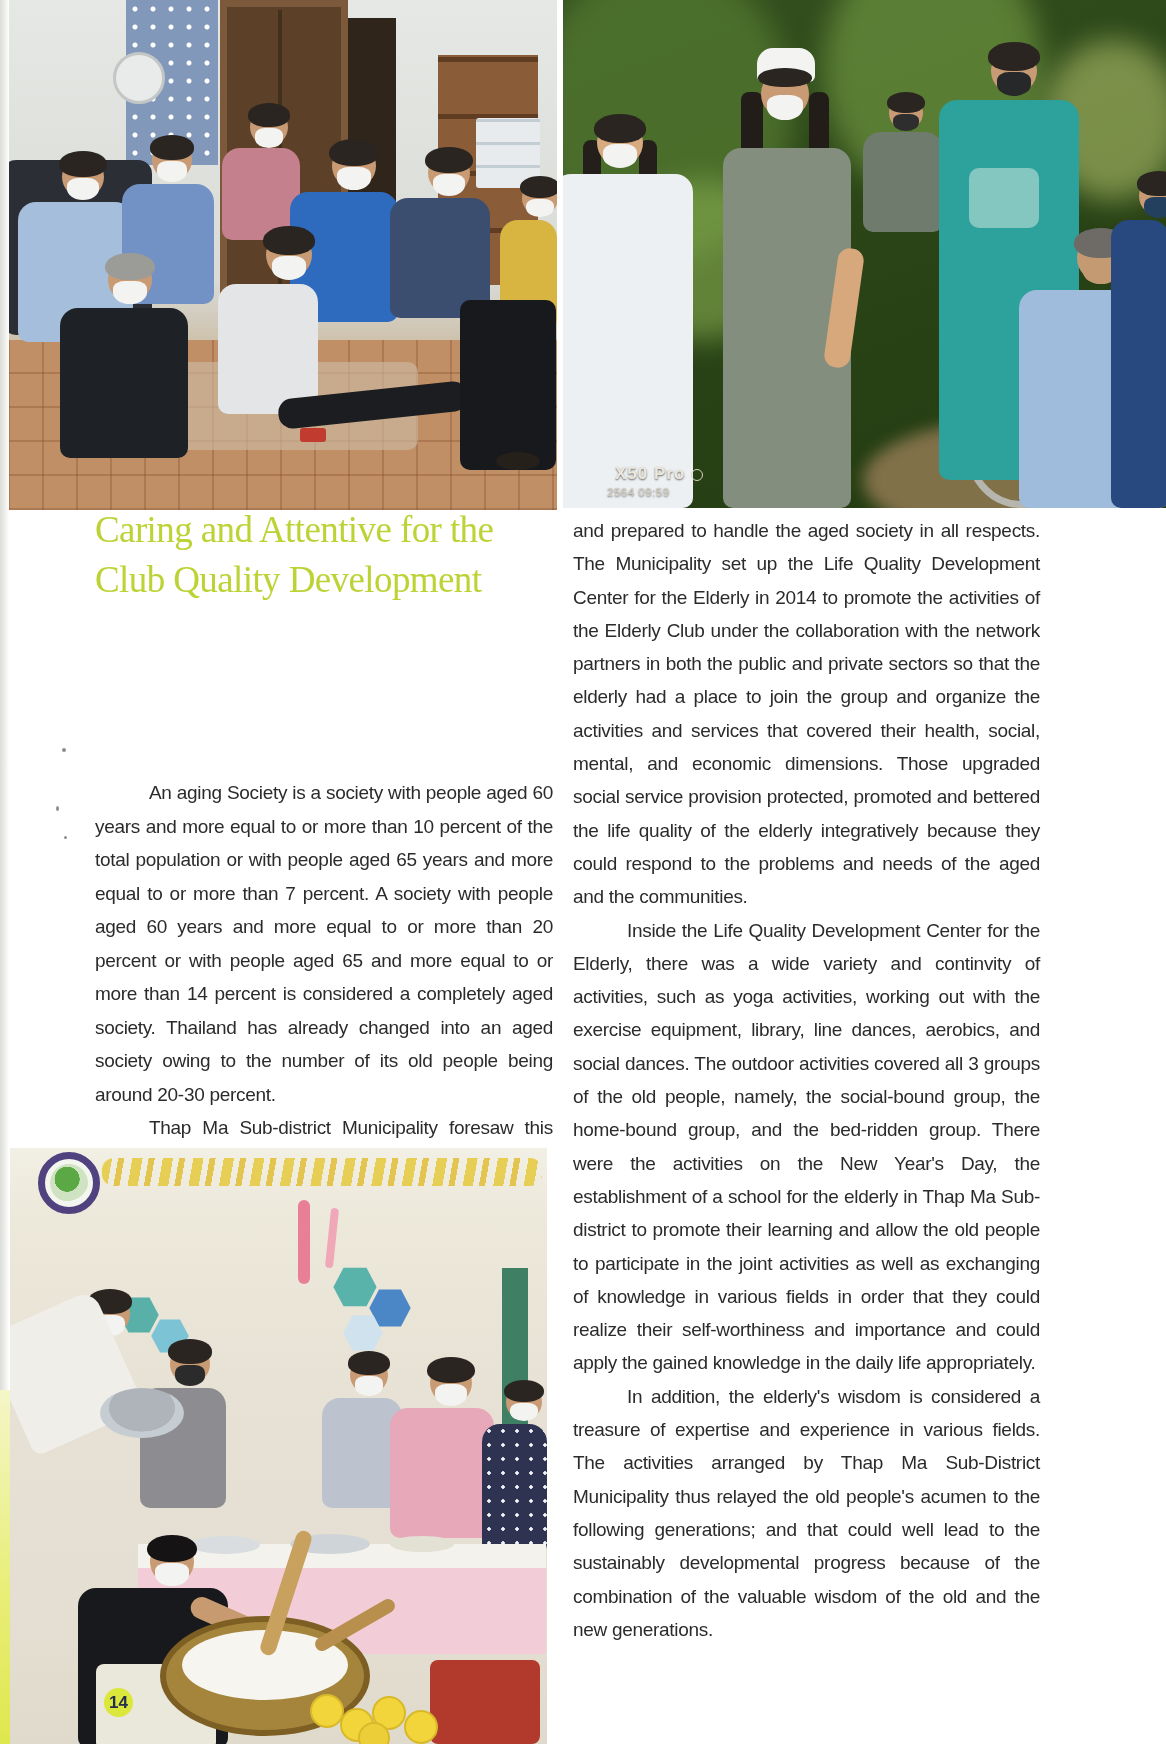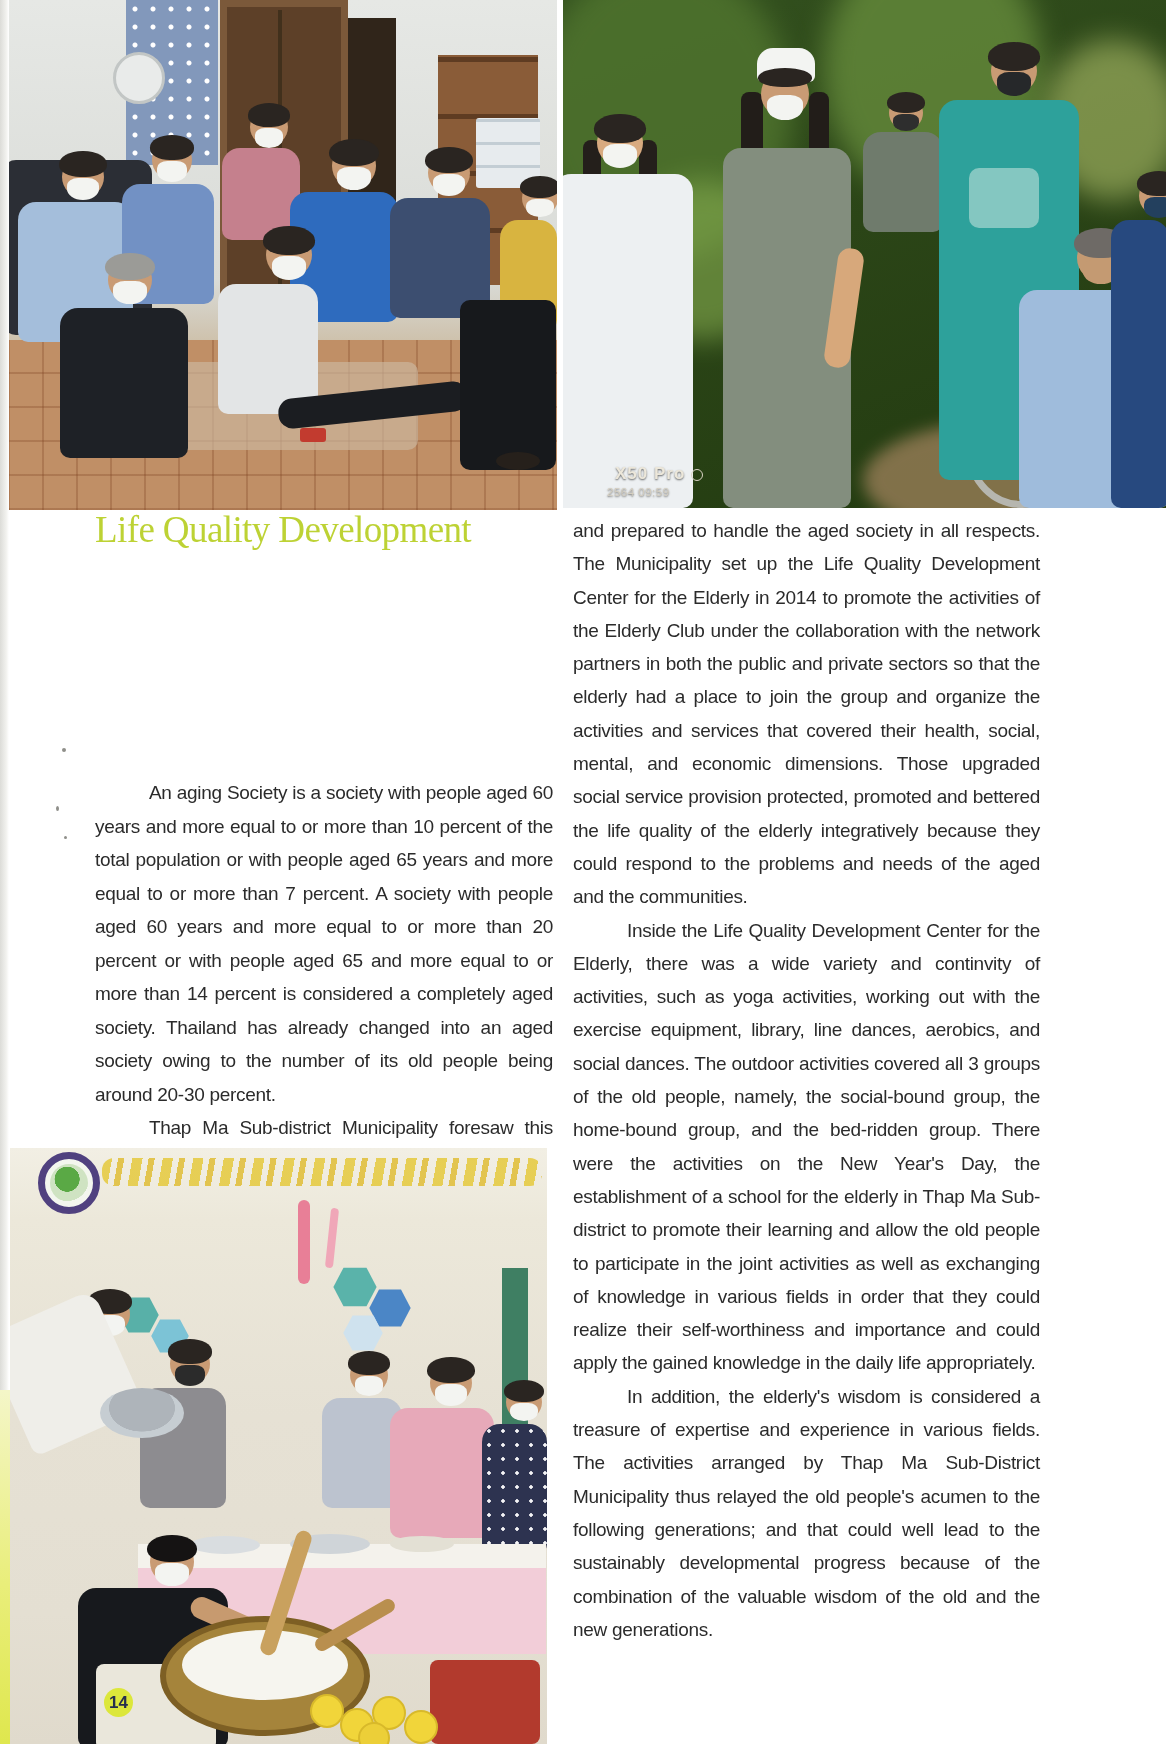--- a/index.html
+++ b/index.html
@@ -209,21 +209,22 @@
       <div class="torso" style="left:0;top:52px;width:58px;height:288px;"></div>
     </div>
 
     <div class="watermark">
       <div style="display:inline-block;margin-left:8px;">X50 Pro</div><span class="wm-dot"></span>
       <div class="wm2">2564 09:59</div>
     </div>
   </div>
 
   <div class="headline">
-    <div>Life Quality Development</div>
+    <div>Caring and Attentive for the</div>
+    <div>Club Quality Development</div>
   </div>
 
   <div class="col col-left">
     <p>An aging Society is a society with people aged 60 years and more equal to or more than 10 percent of the total population or with people aged 65 years and more equal to or more than 7 percent. A society with people aged 60 years and more equal to or more than 20 percent or with people aged 65 and more equal to or more than 14 percent is considered a completely aged society. Thailand has already changed into an aged society owing to the number of its old people being around 20-30 percent.</p>
     <p>Thap Ma Sub-district Municipality foresaw this significant problem. It was committed to making change</p>
   </div>
 
   <div class="col col-right">
     <p class="no-indent">and prepared to handle the aged society in all respects. The Municipality set up the Life Quality Development Center for the Elderly in 2014 to promote the activities of the Elderly Club under the collaboration with the network partners in both the public and private sectors so that the elderly had a place to join the group and organize the activities and services that covered their health, social, mental, and economic dimensions. Those upgraded social service provision protected, promoted and bettered the life quality of the elderly integratively because they could respond to the problems and needs of the aged and the communities.</p>
     <p>Inside the Life Quality Development Center for the Elderly, there was a wide variety and continvity of activities, such as yoga activities, working out with the exercise equipment, library, line dances, aerobics, and social dances. The outdoor activities covered all 3 groups of the old people, namely, the social-bound group, the home-bound group, and the bed-ridden group. There were the activities on the New Year's Day, the establishment of a school for the elderly in Thap Ma Sub-district to promote their learning and allow the old people to participate in the joint activities as well as exchanging of knowledge in various fields in order that they could realize their self-worthiness and importance and could apply the gained knowledge in the daily life appropriately.</p>

